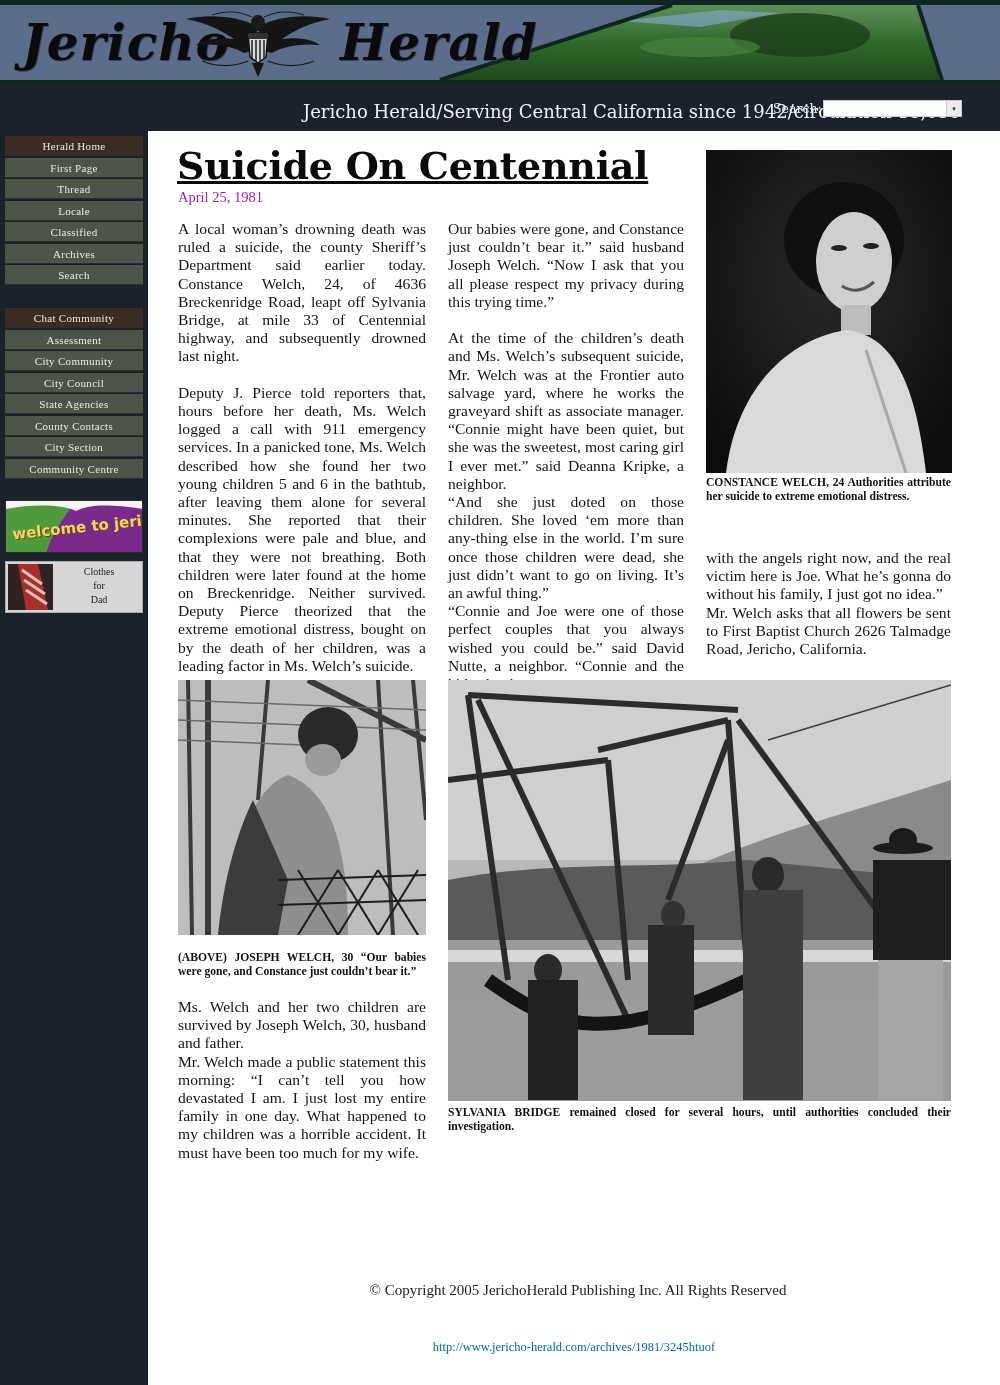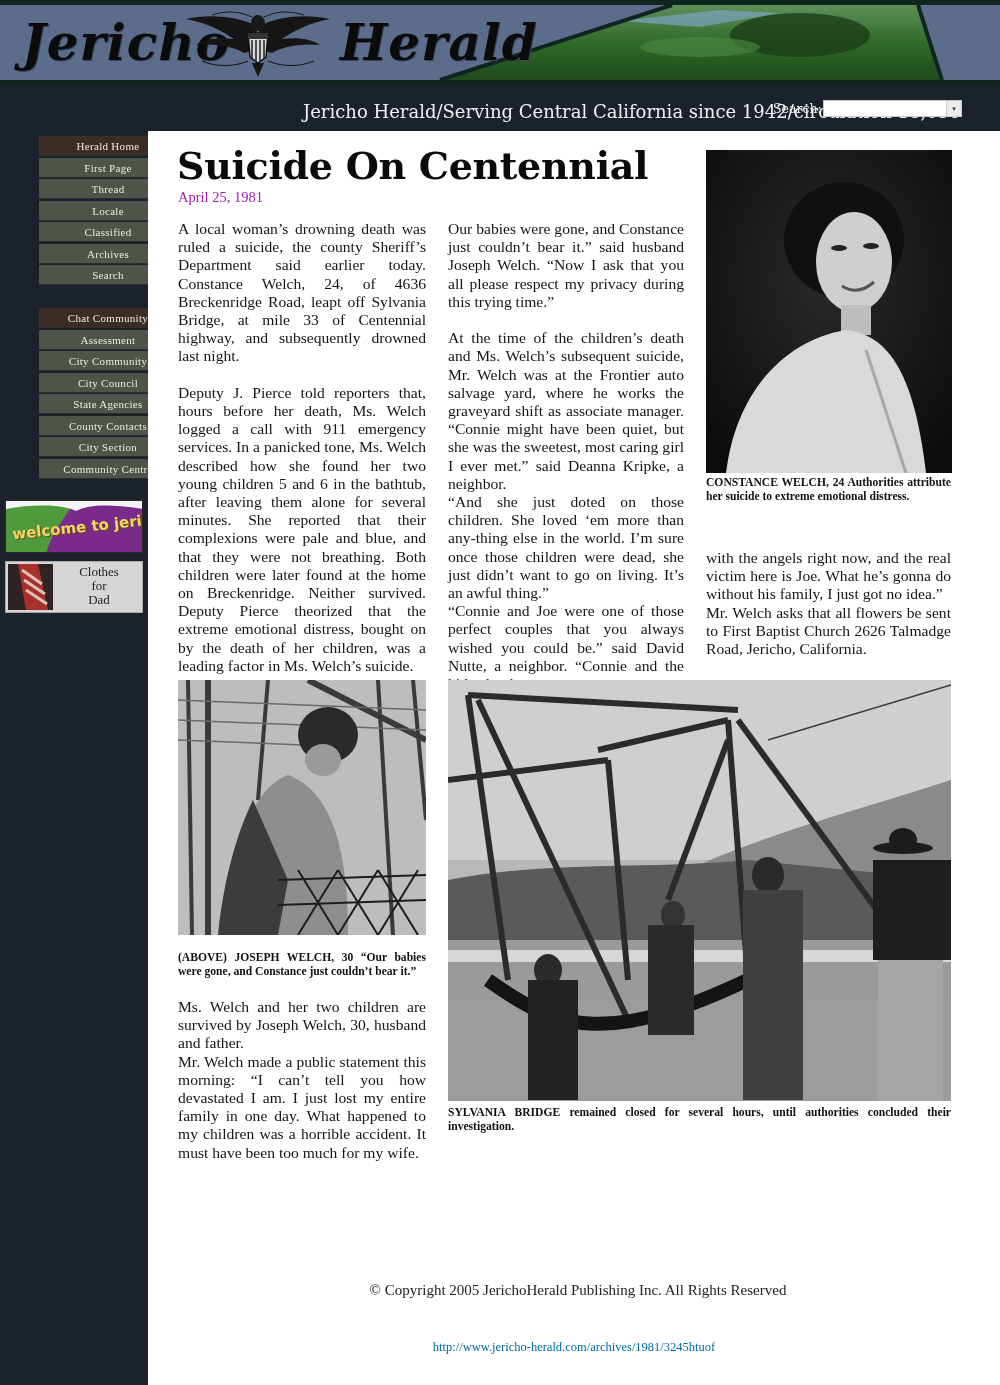--- a/index.html
+++ b/index.html
@@ -48,21 +48,21 @@
   }
   .search-dropdown {
     position: absolute; right: 0; top: 0; width: 15px; height: 15px;
     background: #ececec; border-left: 1px solid #c9c9c9;
     display: flex; align-items: center; justify-content: center;
     font-size: 7px; color: #333;
   }
 
   
   .sidebar { position: absolute; left: 0; top: 131px; width: 148px; height: 1254px; background: #1b222c; }
-  .nav-group { position: absolute; left: 5px; width: 138px; margin-left: 34px; }
+  .nav-group { position: absolute; left: 5px; width: 138px; }
   .nav-item {
     display: block; width: 138px; height: 20px; margin-bottom: 1.5px;
     background: #4c5547; border-bottom: 1px solid #2c3128;
     color: #ecece4; text-align: center;
     font-family: "Liberation Serif", serif; font-size: 11px; line-height: 20px;
     letter-spacing: 0.3px; cursor: pointer;
   }
   .nav-item.header-item { background: #3b2c24; }
   .ad-welcome {
     position: absolute; left: 5px; top: 369px; width: 138px; height: 53px;
@@ -76,29 +76,29 @@
   .ad-clothes {
     position: absolute; left: 5px; top: 430px; width: 138px; height: 52px;
     background: #d6d6d6; border: 1px solid #a9a9a9; cursor: pointer;
   }
   .ad-clothes-img {
     position: absolute; left: 2px; top: 2px; width: 45px; height: 46px; background: #3a2a2a;
     overflow: hidden;
   }
   .ad-clothes-text {
     position: absolute; left: 50px; top: 3px; width: 86px; text-align: center;
-    font-family: "Liberation Serif", serif; font-size: 13px; line-height: 14px; color: #222;
+    font-family: "Liberation Serif", serif; font-size: 10px; line-height: 14px; color: #222;
   }
 
   
   .main { position: absolute; left: 148px; top: 131px; width: 852px; height: 1254px; background: #ffffff; }
   .headline {
     position: absolute; left: 29px; top: 12px;
     font-family: "DejaVu Serif", serif; font-weight: bold; font-size: 38px; color: #0a0a0a;
-    letter-spacing: -0.3px; white-space: nowrap;
+    letter-spacing: -0.3px; white-space: nowrap; text-decoration: underline;
   }
   .dateline {
     position: absolute; left: 30px; top: 58px; font-size: 14.5px; color: #a21caf;
   }
   .col {
     position: absolute; font-size: 15.6px; line-height: 18.2px; color: #141414;
     text-align: justify;
   }
   .col p { margin: 0; }
   .col p.gap { margin-top: 18.2px; }

